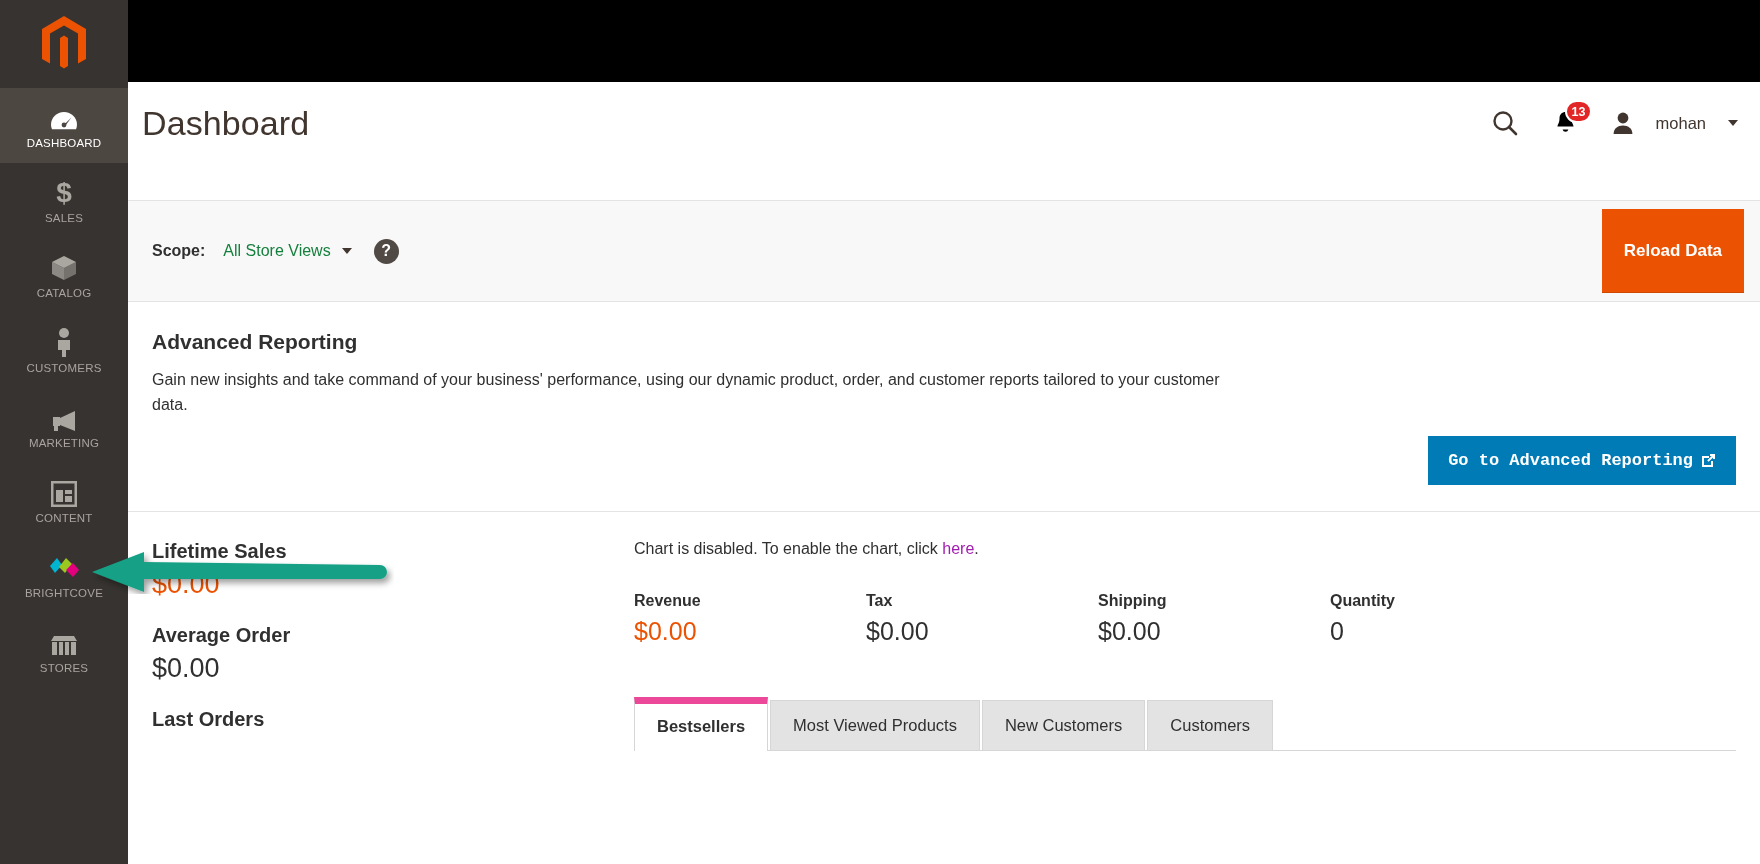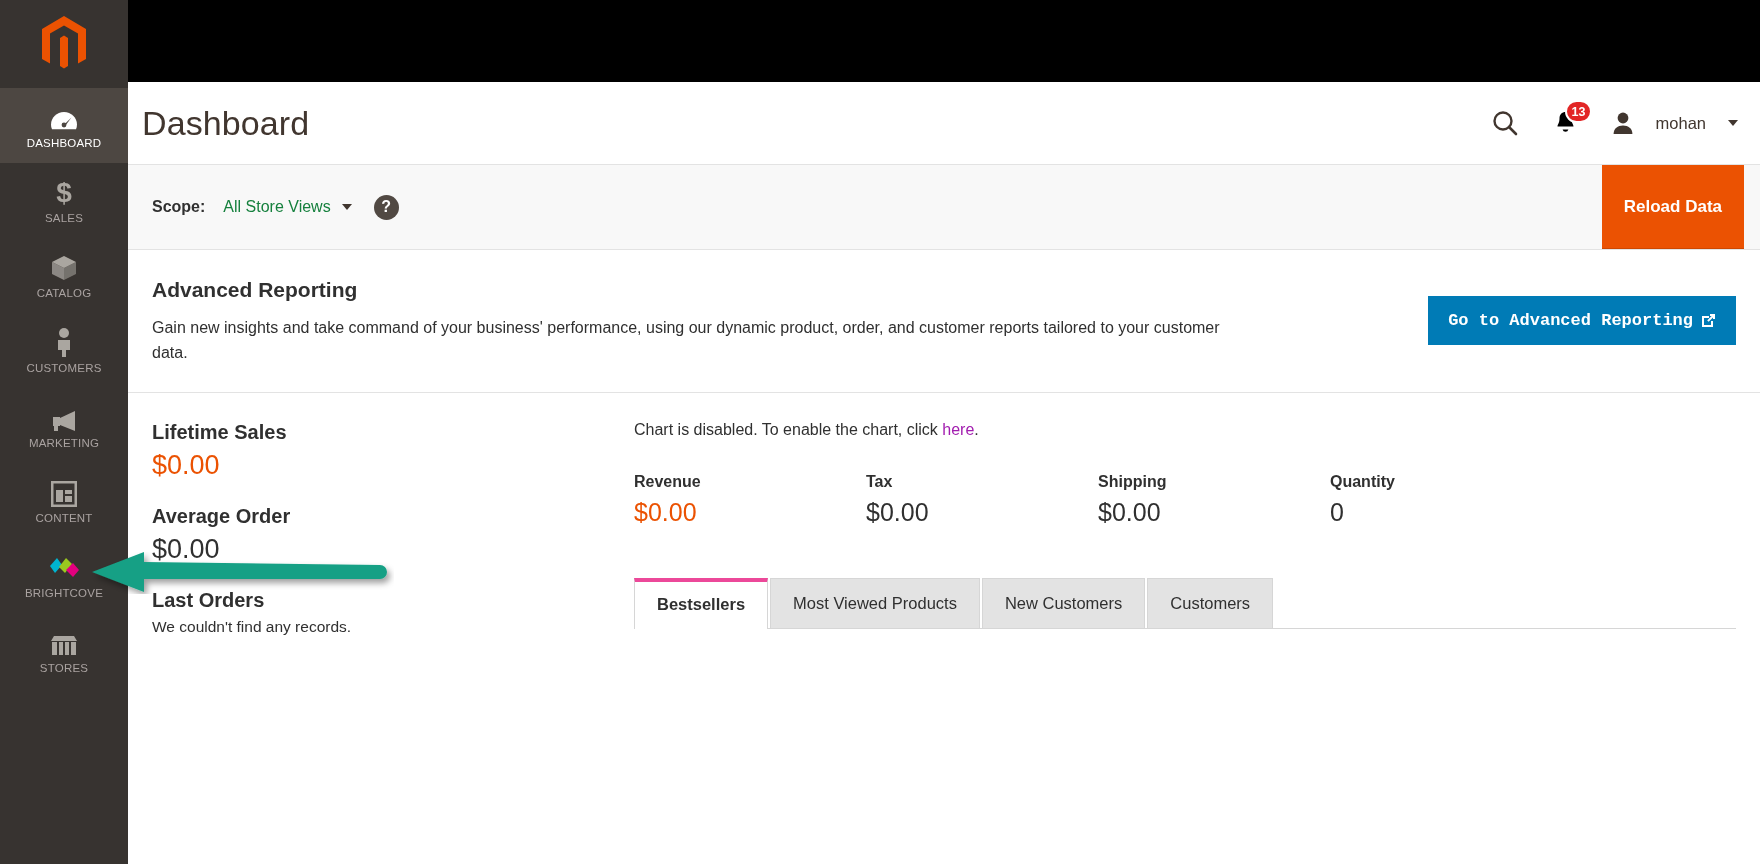--- a/index.html
+++ b/index.html
@@ -133,27 +133,28 @@
   }
   .caret-down {
     width: 0; height: 0;
     border-left: 5px solid transparent;
     border-right: 5px solid transparent;
     border-top: 6px solid #41362f;
   }
 
   
   .scope-bar {
-    height: 86px;
+    height: 102px;
     border-top: 1px solid #e3e3e3;
     border-bottom: 1px solid #e3e3e3;
     background: #f8f8f8;
     display: flex;
     align-items: center;
     padding: 0 16px 0 24px;
+    margin-top: 36px;
   }
   .scope-label {
     font-size: 16px;
     font-weight: bold;
     color: #303030;
     margin-right: 18px;
   }
   .scope-value {
     font-size: 16px;
     color: #15803d;
@@ -188,20 +189,21 @@
     box-shadow: inset 0 -1px 0 rgba(0,0,0,.12);
   }
 
   
   .adv-section {
     padding: 28px 24px 26px 24px;
     display: flex;
     align-items: flex-start;
     border-bottom: 1px solid #e3e3e3;
     min-height: 138px;
+    flex-direction: column;
   }
   .adv-left { max-width: 1090px; }
   .adv-title {
     font-size: 21px;
     font-weight: bold;
     color: #303030;
     margin-bottom: 14px;
   }
   .adv-desc {
     font-size: 16px;
@@ -297,21 +299,21 @@
     background: #e3e3e3;
     border: 1px solid #d6d6d6;
     border-bottom: none;
     margin-right: 2px;
     cursor: pointer;
     white-space: nowrap;
   }
   .tab.active {
     background: #ffffff;
     font-weight: bold;
-    border-top: 4px solid #ec4899;
+    border-top: 7px solid #ec4899;
     padding-top: 13px;
     position: relative;
     top: 1px;
   }
 
   
   .annot-arrow {
     position: absolute;
     left: 84px;
     top: 552px;
@@ -485,21 +487,20 @@
         <div class="stat-block">
           <div class="stat-title">Lifetime Sales</div>
           <div class="stat-value accent">$0.00</div>
         </div>
         <div class="stat-block">
           <div class="stat-title">Average Order</div>
           <div class="stat-value">$0.00</div>
         </div>
         <div class="stat-block">
           <div class="stat-title">Last Orders</div>
-          <div class="stat-note">We couldn't find any records.</div>
         </div>
       </div>
 
       <div class="col-right">
         <div class="chart-notice">
           <span>Chart is disabled. To enable the chart, click </span><a>here</a><span>.</span>
         </div>
 
         <div class="totals-row">
           <div class="total-cell">

